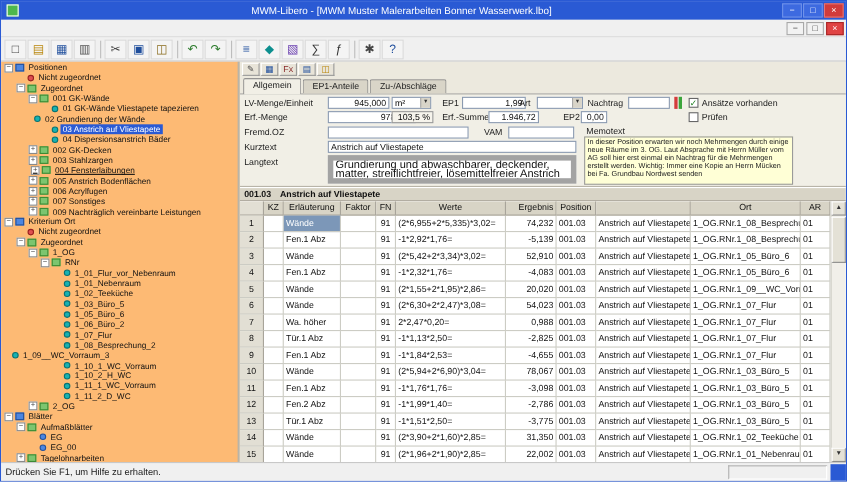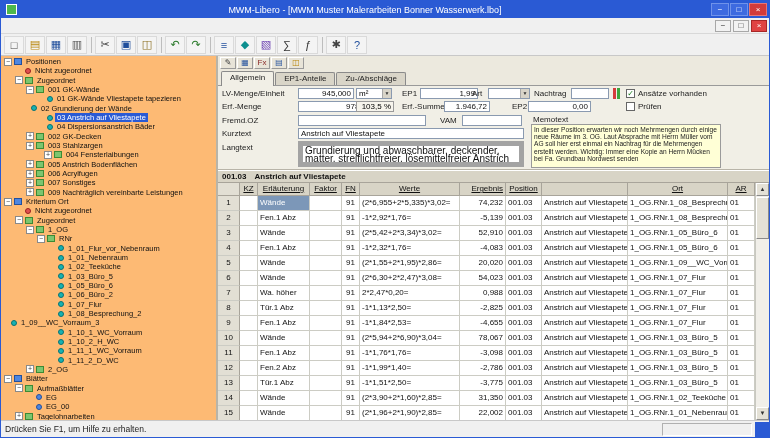--- a/index.html
+++ b/index.html
@@ -68,21 +68,21 @@
   .memo { position:absolute; background:#ffffd6; border:1px solid #9a9a9a; font-size:6.6px; line-height:7.2px; padding:1px 2px; overflow:hidden; color:#222; }
   .textbox { position:absolute; background:#fff; border:5px solid #a3a3a3; font-size:10px; line-height:7.9px; padding:1px 2px; overflow:hidden; color:#111; }
 
   
   .grid-caption { height:13px; background:#d8d4c6; border-top:1px solid #fff; border-bottom:1px solid #a8a49a; font-size:8px; font-weight:bold; line-height:12px; padding-left:4px; flex:none; color:#111; }
   .grid-caption span { margin-right:8px; }
   .grid-wrap { flex:1; display:flex; overflow:hidden; background:#fff; }
   .grid-cols { flex:1; overflow:hidden; }
   .g-head, .g-row { display:flex; }
   .cell { flex:none; border-right:1px solid #ccccc4; border-bottom:1px solid #ccccc4; font-size:8px; line-height:14px; height:15px; padding:0 2px; white-space:nowrap; overflow:hidden; color:#111; }
-  .g-head .cell { background:#d8d4c6; border-right:1px solid #a8a49a; border-bottom:1px solid #a8a49a; height:13px; line-height:12px; text-align:center;text-decoration:underline; }
+  .g-head .cell { background:#d8d4c6; border-right:1px solid #a8a49a; border-bottom:1px solid #a8a49a; height:13px; line-height:12px; text-align:center; }
   .cell.c0 { background:#e2dfd4; border-right:1px solid #a8a49a; text-align:center; }
   .cell.c4 { text-align:center; }
   .cell.c6 { text-align:right; }
   .cell.c10 { flex:1; }
   .cell.sel { background:#7c97b8; color:#fff; }
   .c0{width:22px}.c1{width:18px}.c2{width:52px}.c3{width:32px}.c4{width:18px}
   .c5{width:100px}.c6{width:46px}.c7{width:36px}.c8{width:86px}.c9{width:100px}.c10{width:12px}
 
   
   .vscroll { width:14px; background:#f1efe9; border-left:1px solid #c8c8c0; position:relative; flex:none; }
@@ -187,21 +187,21 @@
         <div class="tree-row" style="padding-left: 25px;">
           <span class="exp">+</span>
           <span class="ticon folder"></span>
           <span class="tree-label">002 GK-Decken</span>
         </div>
         <div class="tree-row" style="padding-left: 25px;">
           <span class="exp">+</span>
           <span class="ticon folder"></span>
           <span class="tree-label">003 Stahlzargen</span>
         </div>
-        <div class="tree-row" style="padding-left: 43px;">
+        <div class="tree-row" style="padding-left: 27px; text-decoration: underline;">
           <span class="exp">+</span>
           <span class="ticon folder"></span>
           <span class="tree-label">004 Fensterlaibungen</span>
         </div>
         <div class="tree-row" style="padding-left: 25px;">
           <span class="exp">+</span>
           <span class="ticon folder"></span>
           <span class="tree-label">005 Anstrich Bodenflächen</span>
         </div>
         <div class="tree-row" style="padding-left: 25px;">
@@ -377,21 +377,21 @@
         <span class="bar green" style="left:399px;top:2px"></span>
         <span class="cb" style="left:408px;top:3px">✓</span>
         <span class="flabel" style="left:420px;top:3px">Ansätze vorhanden</span>
 
         <span class="flabel" style="left:4px;top:16px">Erf.-Menge</span>
         <input class="inp num" style="left: 80px; top: 15px; width: 80px;" readonly="" value="978,249">
         <span class="flatbox" style="left:138px;top:15px;width:38px">103,5 %</span>
         <span class="flabel" style="left:184px;top:16px">Erf.-Summe</span>
         <input class="inp num" style="left: 226px; top: 15px; width: 46px;" readonly="" value="1.946,72">
         <span class="flabel" style="left:294px;top:16px">EP2</span>
-        <input class="inp num" style="left: 310px; top: 15px; width: 63px;" readonly="" value="0,00">
+        <input class="inp num" style="left: 310px; top: 15px; width: 24px;" readonly="" value="0,00">
         <span class="cb" style="left:408px;top:16px"></span>
         <span class="flabel" style="left:420px;top:16px">Prüfen</span>
 
         <span class="flabel" style="left:4px;top:30px">Fremd.OZ</span>
         <input class="inp" style="left: 80px; top: 29px; width: 128px;" readonly="" value="">
         <span class="flabel" style="left:222px;top:30px">VAM</span>
         <input class="inp" style="left: 244px; top: 29px; width: 60px;" readonly="" value="">
 
         <span class="flabel" style="left:315px;top:29px">Memotext</span>
         <div class="memo" style="left:313px;top:38px;width:190px;height:44px">In dieser Position erwarten wir noch Mehrmengen durch einige neue Räume im 3. OG. Laut Absprache mit Herrn Müller vom AG soll hier erst einmal ein Nachtrag für die Mehrmengen erstellt werden. Wichtig: Immer eine Kopie an Herrn Mücken bei Fa. Grundbau Nordwest senden</div>

